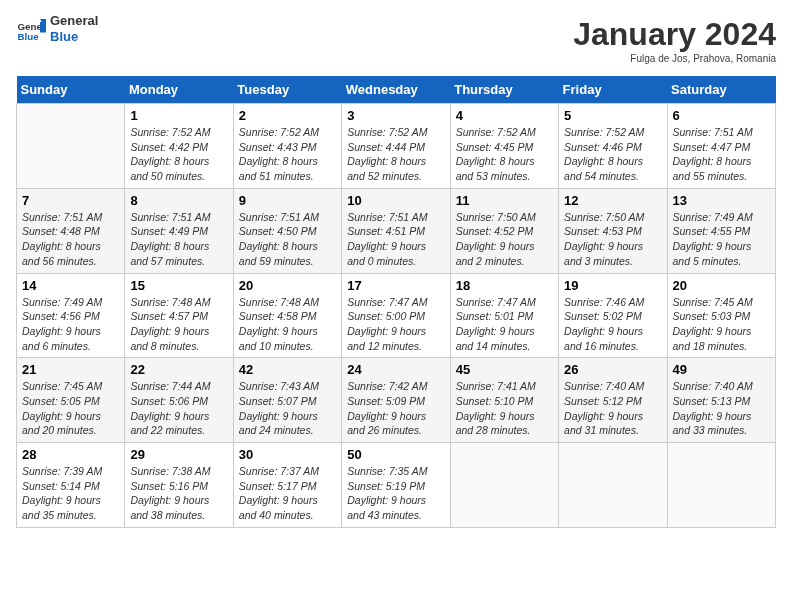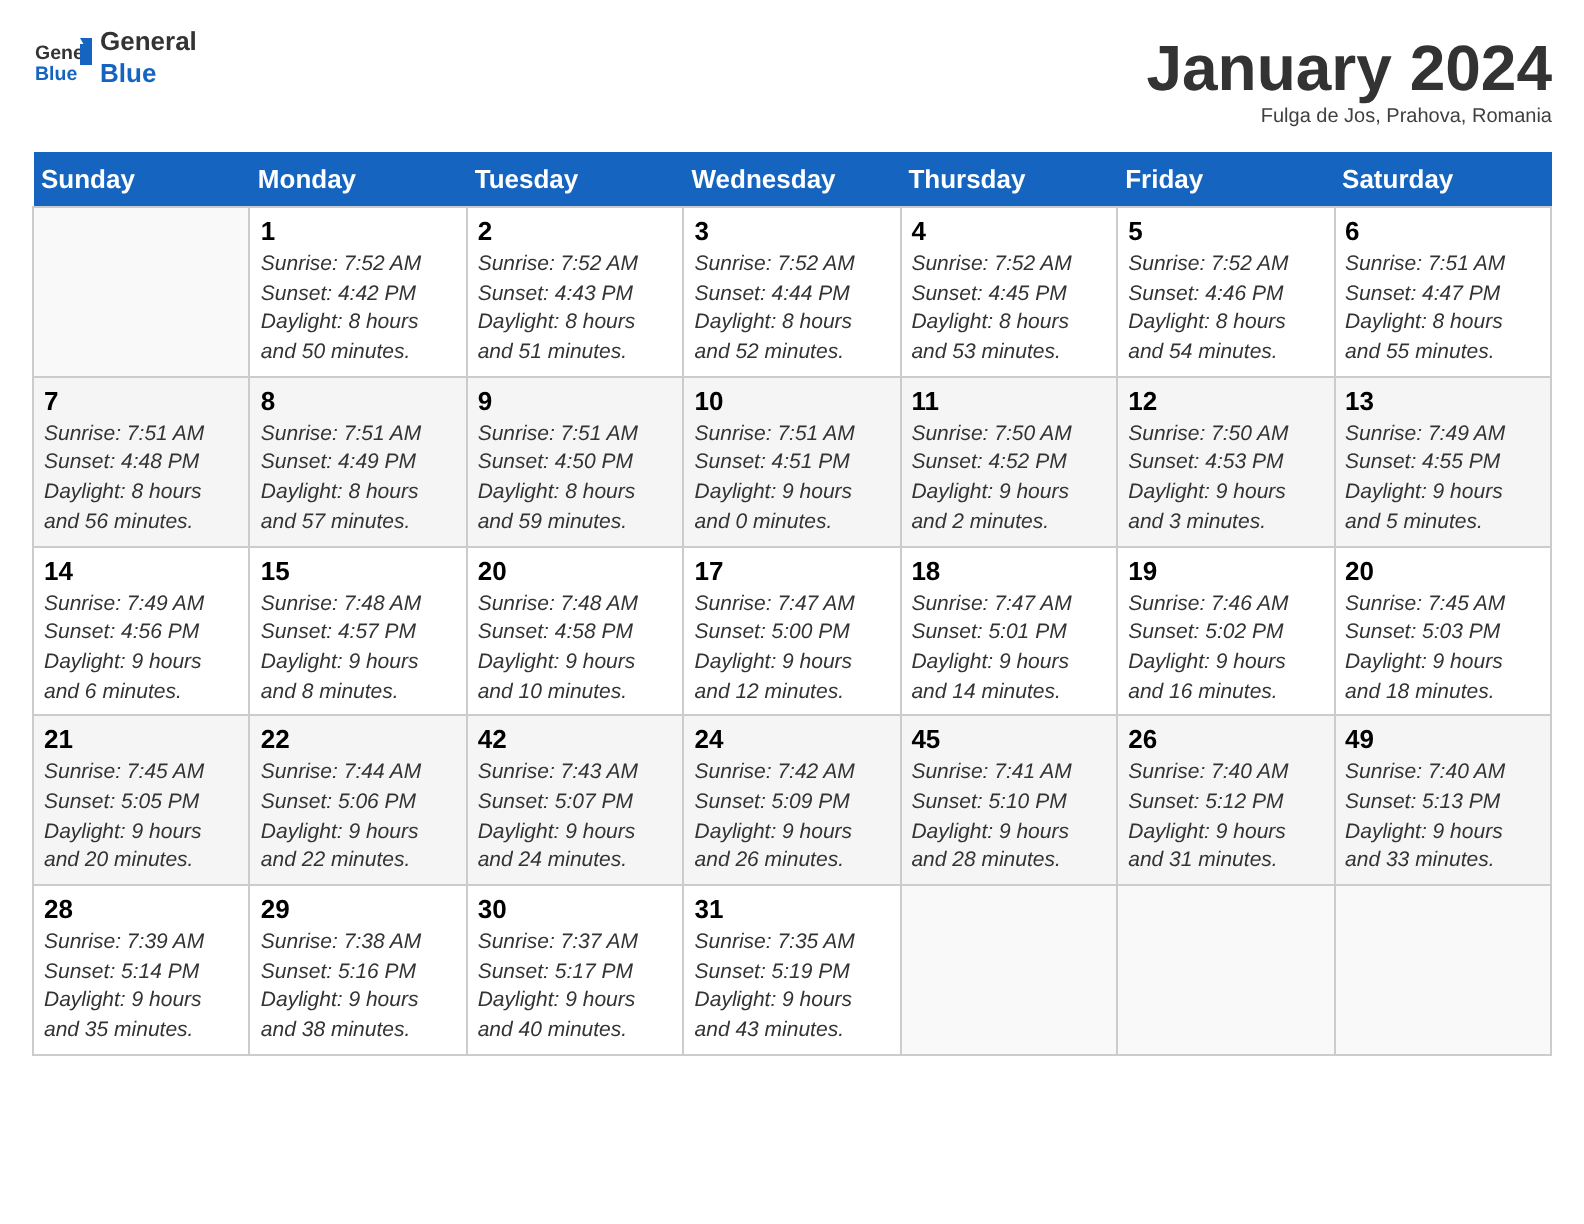--- a/index.html
+++ b/index.html
@@ -240,21 +240,21 @@
         </td>
         <td>
           <span class="day-number">29</span>
           <div class="day-info">Sunrise: 7:38 AM<br>Sunset: 5:16 PM<br>Daylight: 9 hours and 38 minutes.</div>
         </td>
         <td>
           <span class="day-number">30</span>
           <div class="day-info">Sunrise: 7:37 AM<br>Sunset: 5:17 PM<br>Daylight: 9 hours and 40 minutes.</div>
         </td>
         <td>
-          <span class="day-number">31</span>
+          <span class="day-number">50</span>
           <div class="day-info">Sunrise: 7:35 AM<br>Sunset: 5:19 PM<br>Daylight: 9 hours and 43 minutes.</div>
         </td>
         <td class="empty-cell"></td>
         <td class="empty-cell"></td>
         <td class="empty-cell"></td>
       </tr>
     </tbody>
 </table>
 
 </body></html>

